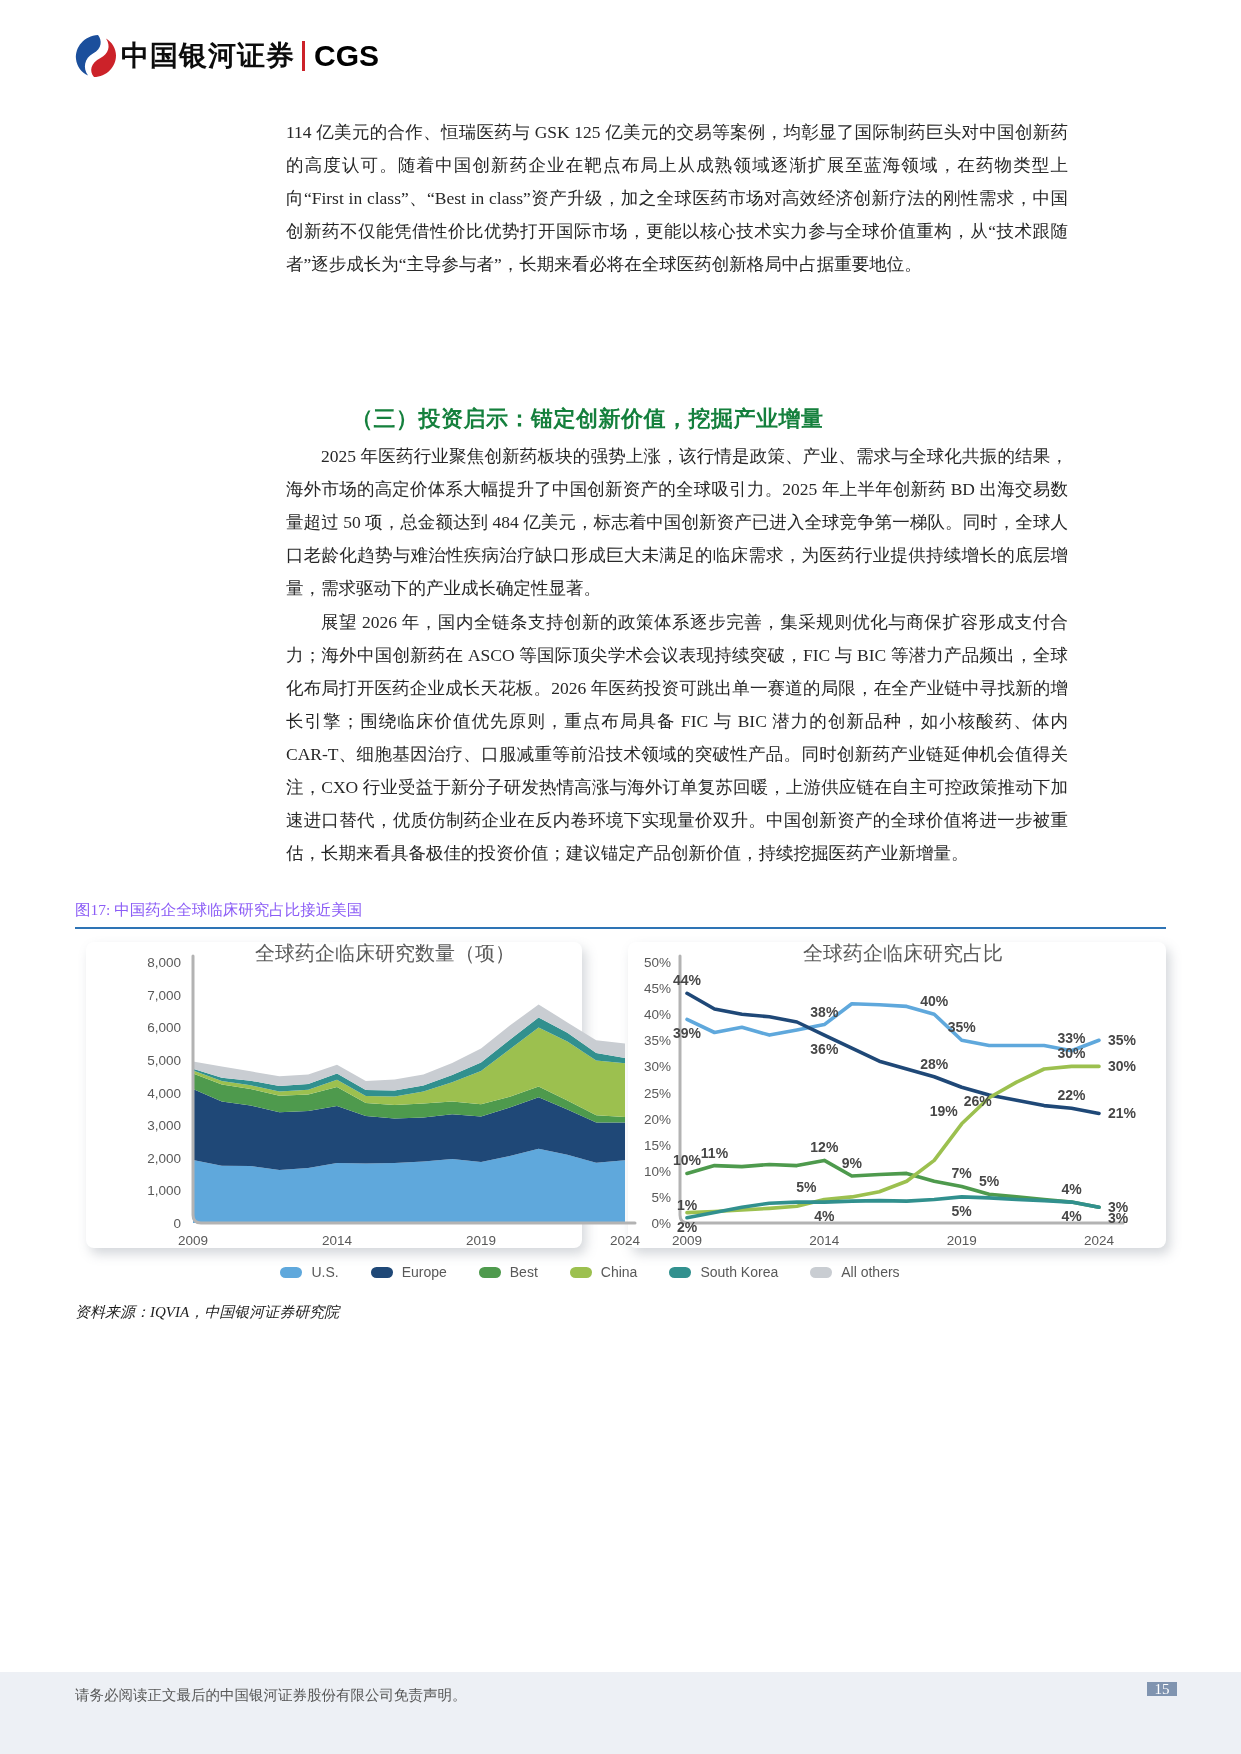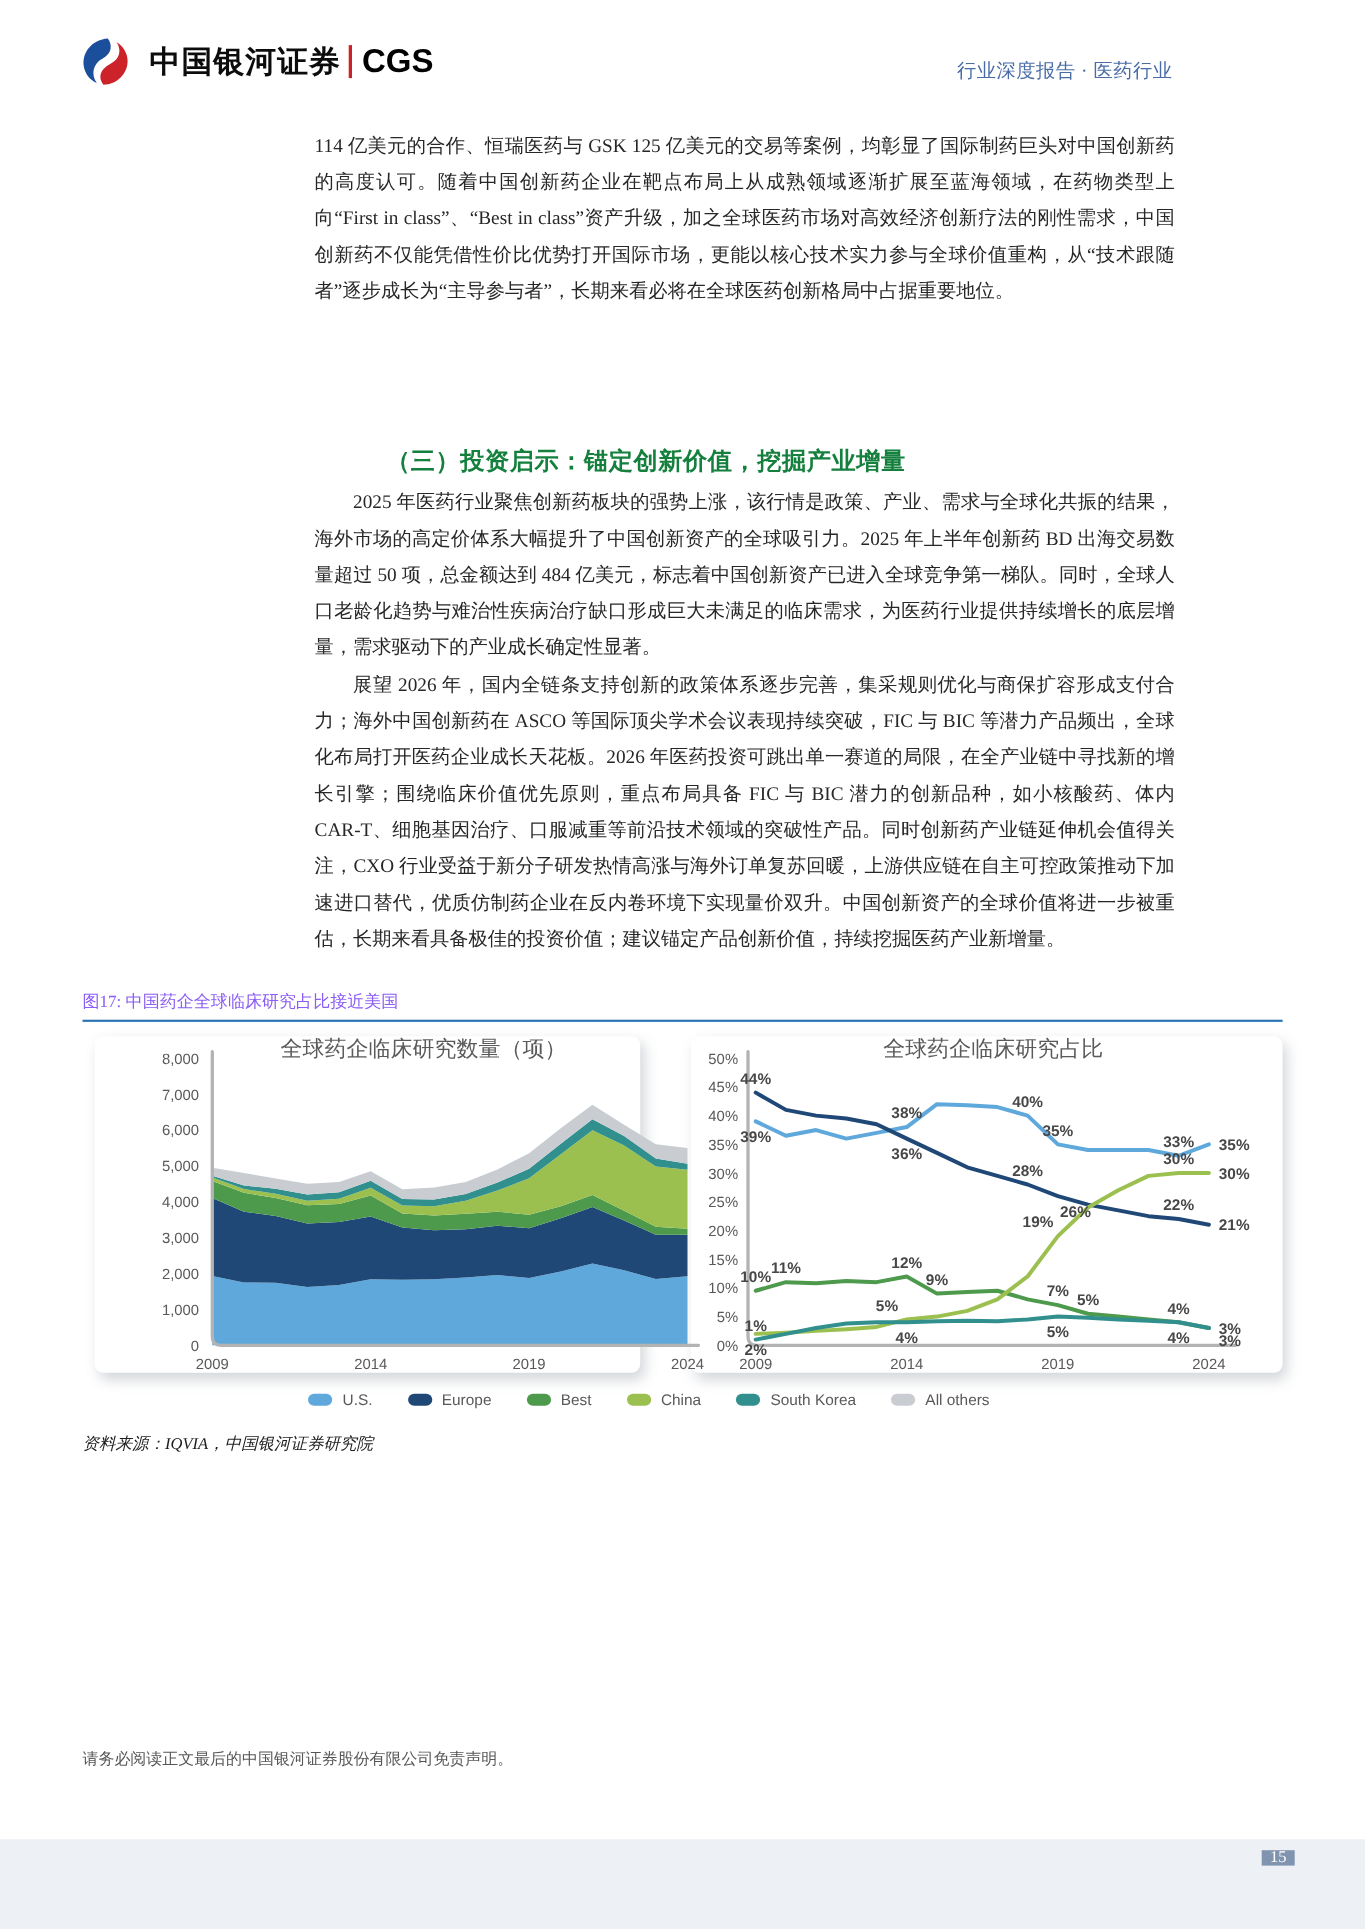--- a/index.html
+++ b/index.html
@@ -2,21 +2,21 @@
 <html><head>
 <meta charset="utf-8">
 <style>
   html,body{margin:0;padding:0;background:#9a9a9a;}
   .page{position:relative;width:1241px;height:1754px;margin:0 auto;background:#ffffff;overflow:hidden;
         font-family:"Liberation Serif","DejaVu Serif",serif;color:#262626;}
   
   .logo{position:absolute;left:74px;top:34px;display:flex;align-items:center;}
   .logo svg{width:44px;height:44px;}
   .logo-cn{font-family:"Liberation Sans","DejaVu Sans",sans-serif;font-weight:bold;font-size:28px;
-           color:#0c0c0c;margin-left:18px;letter-spacing:1px;}
+           color:#0c0c0c;margin-left:3px;letter-spacing:1px;}
   .logo-divider{width:3px;height:30px;background:#cc2229;margin:0 9px 0 7px;}
   .logo-en{font-family:"Liberation Sans","DejaVu Sans",sans-serif;font-weight:bold;font-size:30px;color:#000000;}
   .header-right{position:absolute;left:700px;top:52px;width:366px;text-align:right;
                 font-size:17.5px;color:#4a6da7;letter-spacing:.5px;}
   
   .body-text{position:absolute;left:286px;width:782px;margin:0;font-size:17.5px;line-height:33px;
              text-align:justify;color:#272727;}
   .indent{text-indent:2em;}
   .section-heading{position:absolute;left:335px;top:388px;margin:16px;
                    font-family:"Liberation Sans","DejaVu Sans",sans-serif;
@@ -29,21 +29,21 @@
   .card-right{left:628px;top:942px;width:538px;height:306px;}
   .charts-svg{position:absolute;left:75px;top:936px;width:1091px;height:332px;}
   .legend{position:absolute;left:75px;top:1264px;width:1030px;display:flex;justify-content:center;
           align-items:center;gap:32px;}
   .legend-item{display:flex;align-items:center;gap:9px;}
   .legend-marker{width:22px;height:11px;border-radius:6px;display:inline-block;}
   .legend-label{font-family:"Liberation Sans","DejaVu Sans",sans-serif;font-size:14px;color:#595959;}
   .fig-source{position:absolute;left:75px;top:1303px;font-style:italic;font-size:15px;color:#1d1d1d;}
   
   .footer-band{position:absolute;left:0;top:1672px;width:1241px;height:82px;background:#edf0f5;}
-  .disclaimer{position:absolute;left:75px;top:1590px;font-size:14.5px;color:#575757;}
+  .disclaimer{position:absolute;left:75px;top:1686px;font-size:14.5px;color:#575757;}
   .page-badge{position:absolute;left:1147px;top:1682px;width:30px;height:14px;background:#8094b0;
               color:#fff;display:flex;align-items:center;justify-content:center;
               font-family:Liberation Serif, serif;font-size:15px;}
   svg text{font-family:"Liberation Sans","DejaVu Sans",sans-serif;}
   .chart-title{font-size:20px;fill:#5a5a5a;}
   .tick{font-size:13.5px;fill:#595959;}
   .dlabel{font-size:14px;font-weight:600;fill:#474747;}
 </style>
 </head>
 <body>
@@ -54,21 +54,20 @@
     <span style="display:inline-flex;">
       <svg viewBox="0 0 44 44" aria-hidden="true">
         <path fill="#1b4f9c" d="M24 1 C 10 2 1 13 2 25 c .8 7.5 5.5 13.5 12 16.5 C 8.5 34 10.5 24 19 19.5 28.5 14.5 28 6 24 1 Z"></path>
         <path fill="#cc2229" d="M20 43 C 32.5 43 42 33 42 21.5 42 14.5 38 8 32 4.5 37 12 34.5 20 26.5 24 16.5 29 15 37 20 43 Z"></path>
       </svg>
     </span>
     <span class="logo-cn">中国银河证券</span>
     <span class="logo-divider"></span>
     <span class="logo-en">CGS</span>
   </div>
-  <div class="header-right">行业深度报告 · 医药行业</div>
 
   <p class="body-text" style="top:116px;">114 亿美元的合作、恒瑞医药与 GSK 125 亿美元的交易等案例，均彰显了国际制药巨头对中国创新药的高度认可。随着中国创新药企业在靶点布局上从成熟领域逐渐扩展至蓝海领域，在药物类型上向“First in class”、“Best in class”资产升级，加之全球医药市场对高效经济创新疗法的刚性需求，中国创新药不仅能凭借性价比优势打开国际市场，更能以核心技术实力参与全球价值重构，从“技术跟随者”逐步成长为“主导参与者”，长期来看必将在全球医药创新格局中占据重要地位。</p>
   <h2 class="section-heading">（三）投资启示：锚定创新价值，挖掘产业增量</h2>
   <p class="body-text indent" style="top:440px;">2025 年医药行业聚焦创新药板块的强势上涨，该行情是政策、产业、需求与全球化共振的结果，海外市场的高定价体系大幅提升了中国创新资产的全球吸引力。2025 年上半年创新药 BD 出海交易数量超过 50 项，总金额达到 484 亿美元，标志着中国创新资产已进入全球竞争第一梯队。同时，全球人口老龄化趋势与难治性疾病治疗缺口形成巨大未满足的临床需求，为医药行业提供持续增长的底层增量，需求驱动下的产业成长确定性显著。</p>
   <p class="body-text indent" style="top:606px;">展望 2026 年，国内全链条支持创新的政策体系逐步完善，集采规则优化与商保扩容形成支付合力；海外中国创新药在 ASCO 等国际顶尖学术会议表现持续突破，FIC 与 BIC 等潜力产品频出，全球化布局打开医药企业成长天花板。2026 年医药投资可跳出单一赛道的局限，在全产业链中寻找新的增长引擎；围绕临床价值优先原则，重点布局具备 FIC 与 BIC 潜力的创新品种，如小核酸药、体内 CAR-T、细胞基因治疗、口服减重等前沿技术领域的突破性产品。同时创新药产业链延伸机会值得关注，CXO 行业受益于新分子研发热情高涨与海外订单复苏回暖，上游供应链在自主可控政策推动下加速进口替代，优质仿制药企业在反内卷环境下实现量价双升。中国创新资产的全球价值将进一步被重估，长期来看具备极佳的投资价值；建议锚定产品创新价值，持续挖掘医药产业新增量。</p>
 
   <div class="fig-caption">图17: 中国药企全球临床研究占比接近美国</div>
   <div class="fig-rule"></div>
 
   <div class="chart-card card-left"></div>

